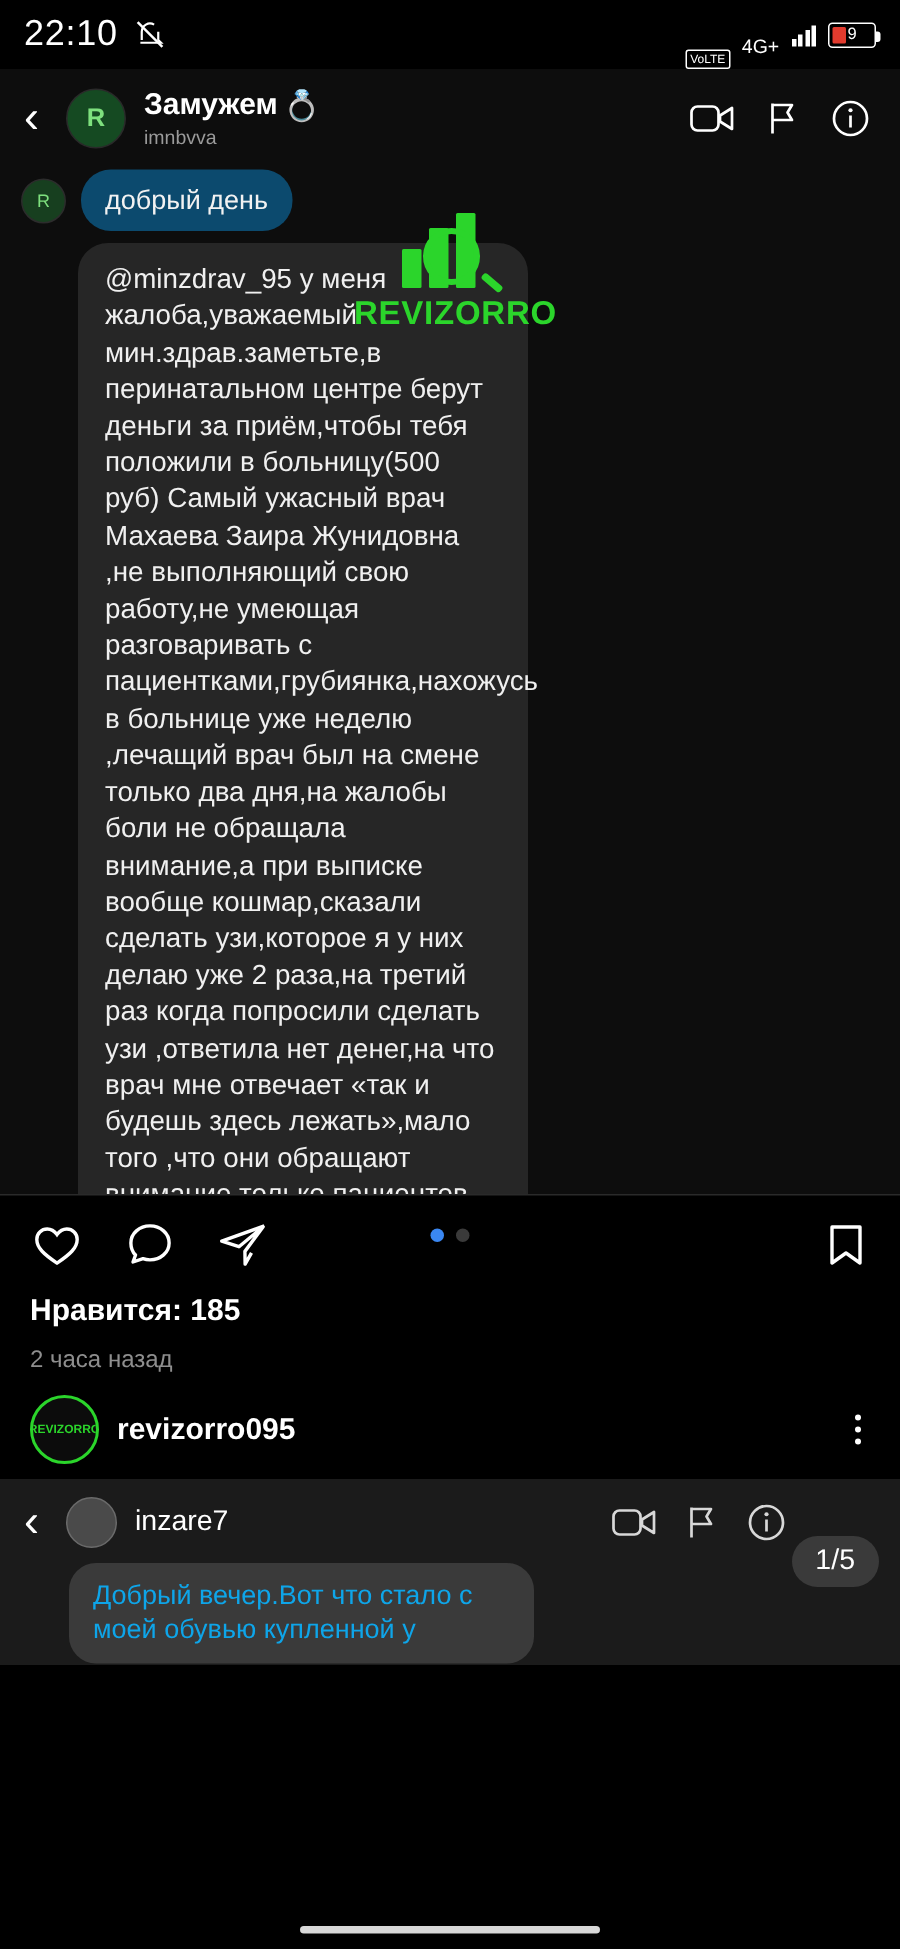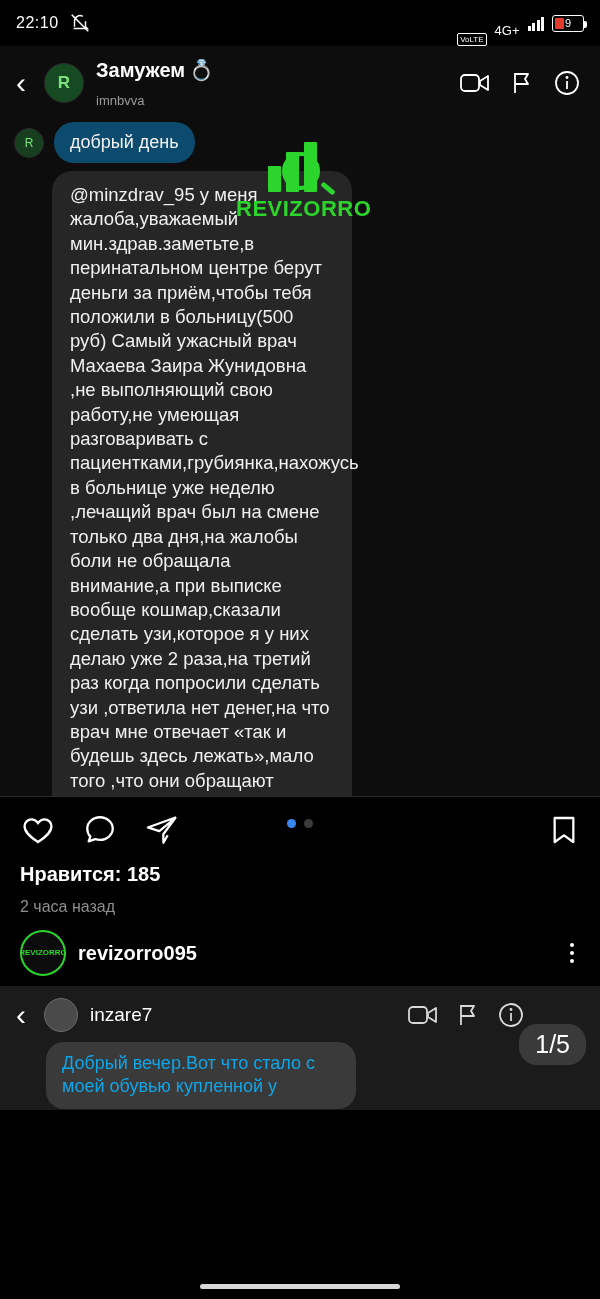--- a/index.html
+++ b/index.html
@@ -21,21 +21,21 @@
   
   .statusbar {
     height: 46px;
     display: flex;
     align-items: center;
     justify-content: space-between;
     padding: 0 16px;
     background: #000;
   }
   .sb-left { display: flex; align-items: center; gap: 10px; }
-  .sb-time { font-size: 16px; letter-spacing: 0.5px; }
+  .sb-time { font-size: 24px; letter-spacing: 0.5px; }
   .sb-right { display: flex; align-items: center; gap: 8px; }
   .volte {
     font-size: 8px;
     line-height: 9px;
     text-align: center;
     border: 1px solid #fff;
     border-radius: 2px;
     padding: 1px 2px;
     color: #fff;
     margin-top: 32px;
@@ -106,21 +106,21 @@
     flex: none;
     overflow: hidden;
   }
   .avatar-ring .glyph { font-size: 17px; color: #7ee07e; font-weight: bold; }
   .story-names { flex: 1; display: flex; flex-direction: column; justify-content: center; }
   .story-title {
     font-size: 20px;
     font-weight: bold;
     display: flex; align-items: center; gap: 4px;
   }
-  .story-sub { font-size: 13px; color: #9a9a9a; margin-top: 11px; }
+  .story-sub { font-size: 13px; color: #9a9a9a; margin-top: 1px; }
   .hdr-icons { display: flex; align-items: center; gap: 22px; padding-right: 4px; }
   .hdr-icons svg { display: block; }
 
   .bubble-row {
     display: flex;
     align-items: flex-start;
     gap: 10px;
     padding: 6px 14px 0 14px;
   }
   .mini-avatar {
@@ -282,21 +282,21 @@
   }
   .s2-name { font-size: 19px; flex: 1; }
   .s2-icons { display: flex; align-items: center; gap: 20px; padding-right: 60px; }
   .counter {
     position: absolute;
     right: 14px;
     top: 38px;
     background: #3a3a3a;
     border-radius: 18px;
     padding: 6px 16px;
-    font-size: 25px;
+    font-size: 19px;
   }
   .bubble2-wrap { padding: 10px 14px 0 46px; }
   .bubble2 {
     background: #3a3a3a;
     border-radius: 18px;
     padding: 10px 16px;
     font-size: 18px;
     line-height: 1.3;
     color: #0ea5e9;
     max-width: 310px;

